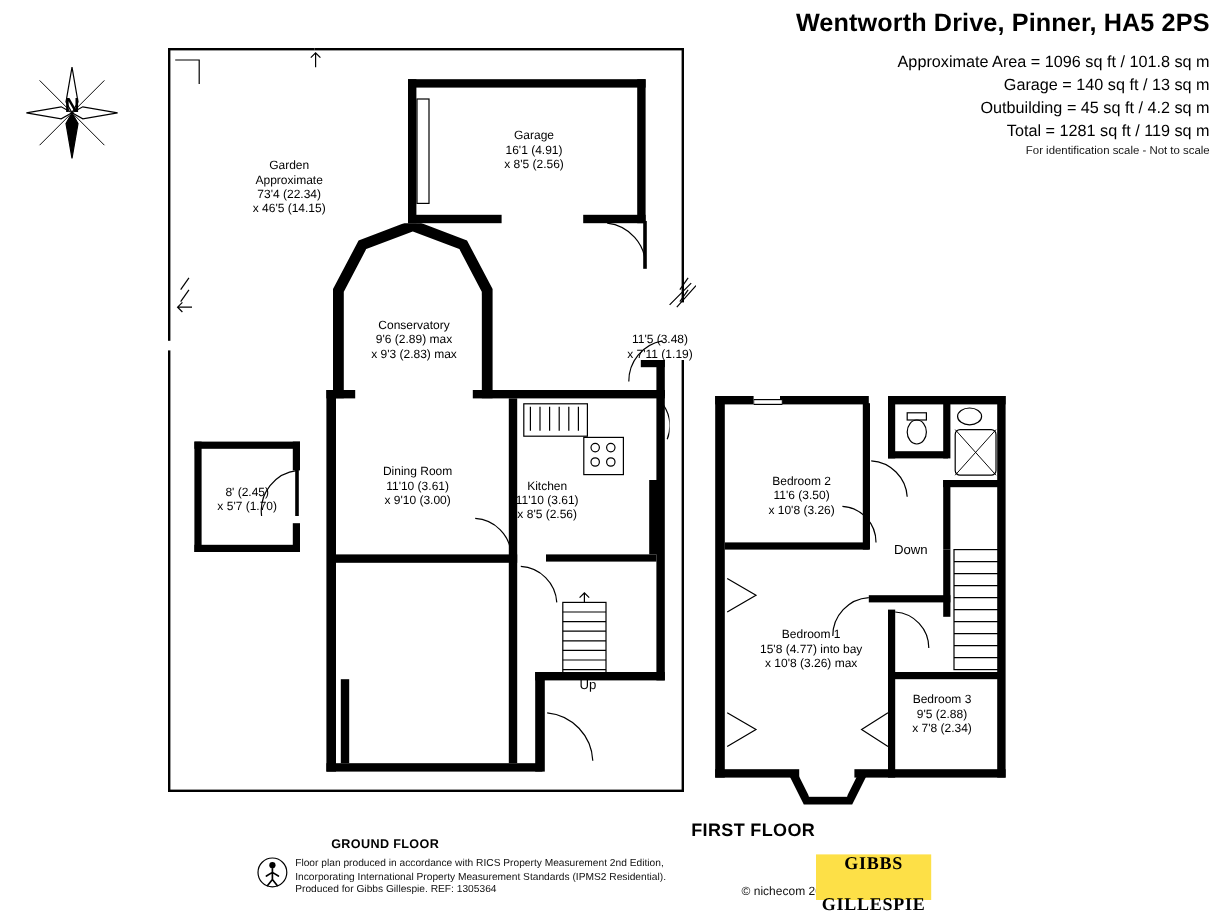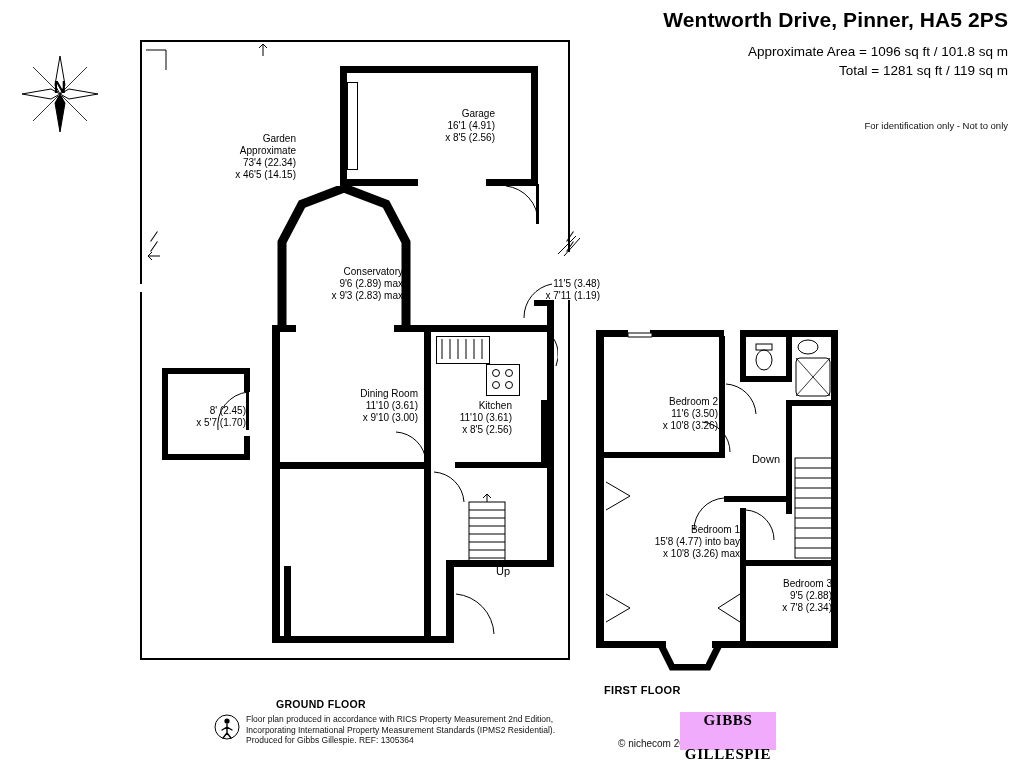--- a/index.html
+++ b/index.html
@@ -3,21 +3,21 @@
 <meta charset="utf-8">
 <style>
   html,body{margin:0;padding:0;}
   body{
     width:1024px;height:768px;background:#ffffff;
     font-family:"Liberation Sans", sans-serif;
     color:#000;position:relative;overflow:hidden;
   }
   .stage{position:absolute;left:0;top:0;width:1024px;height:584px;text-decoration:underline;}
   .abs{position:absolute;}
-  .txt{font-size:10px;line-height:12px;text-align:right;white-space:pre-line;}
+  .txt{font-size:10px;line-height:12px;text-align:center;white-space:pre-line;}
   .txt.small{font-size:11px;line-height:11px;}
 
   
   #title{
     right:16px;top:8px;font-size:21px;font-weight:bold;letter-spacing:.1px;
     text-align:right;white-space:nowrap;
   }
   #area-lines{
     right:16px;top:42px;text-align:right;font-size:13.5px;line-height:19px;
   }
@@ -32,40 +32,42 @@
     font-size:17px;font-weight:bold;
   }
 
   
   .w{position:absolute;background:#000;}
   .thinline{position:absolute;background:#000;}
   .outline{position:absolute;border:1px solid #000;}
 
   
   #ground-label{left:276px;top:698px;font-size:10.5px;font-weight:bold;letter-spacing:.3px;}
-  #first-label{left:604px;top:684px;font-size:11px;font-weight:bold;letter-spacing:.3px;}
+  #first-label{left:576px;top:684px;font-size:15px;font-weight:bold;letter-spacing:.3px;}
 
   #footer-note{left:246px;top:714px;font-size:8.5px;line-height:10.5px;color:#111;}
   #copyright{left:592px;top:738px;font-size:10px;color:#111;padding-left:26px;}
   #person-icon{left:214px;top:712px;width:26px;height:30px;}
-  #brand{left:680px;top:712px;width:96px;height:38px;background:#f0abfc;border:0;}
+  #brand{left:680px;top:712px;width:96px;height:38px;background:#fde047;border:0;}
   #brand .b1{font-family:"Liberation Serif", serif;font-size:15px;font-weight:bold;letter-spacing:.6px;text-align:center;}
   #brand .b2{font-family:"Liberation Serif", serif;font-size:15px;font-weight:bold;letter-spacing:.6px;text-align:center;margin-top:17px;}
 </style>
 </head>
 <body>
 
 <div class="stage">
 
   <div class="abs" id="title">Wentworth Drive, Pinner, HA5 2PS</div>
   <div class="abs" id="area-lines">
     <div>Approximate Area = 1096 sq ft / 101.8 sq m</div>
+    <div>Garage = 140 sq ft / 13 sq m</div>
+    <div>Outbuilding = 45  sq ft / 4.2 sq m</div>
     <div>Total = 1281 sq ft / 119 sq m</div>
   </div>
-  <div class="abs" id="disclaimer">For identification only - Not to only</div>
+  <div class="abs" id="disclaimer">For identification scale - Not to scale</div>
 
   <div class="abs" id="compass">
     <svg width="84" height="84" viewBox="0 0 84 84">
       <g fill="none" stroke="#000" stroke-width="1">
         <path d="M42 4 L47 33 L42 42 L37 33 Z" fill="#fff"></path>
         <path d="M42 80 L47 51 L42 42 L37 51 Z" fill="#000"></path>
         <path d="M4 42 L33 47 L42 42 L33 37 Z" fill="#fff"></path>
         <path d="M80 42 L51 47 L42 42 L51 37 Z" fill="#fff"></path>
         <path d="M15 15 L40 40 M69 15 L44 40 M15 69 L40 44 M69 69 L44 44" stroke-width="0.8"></path>
       </g>

